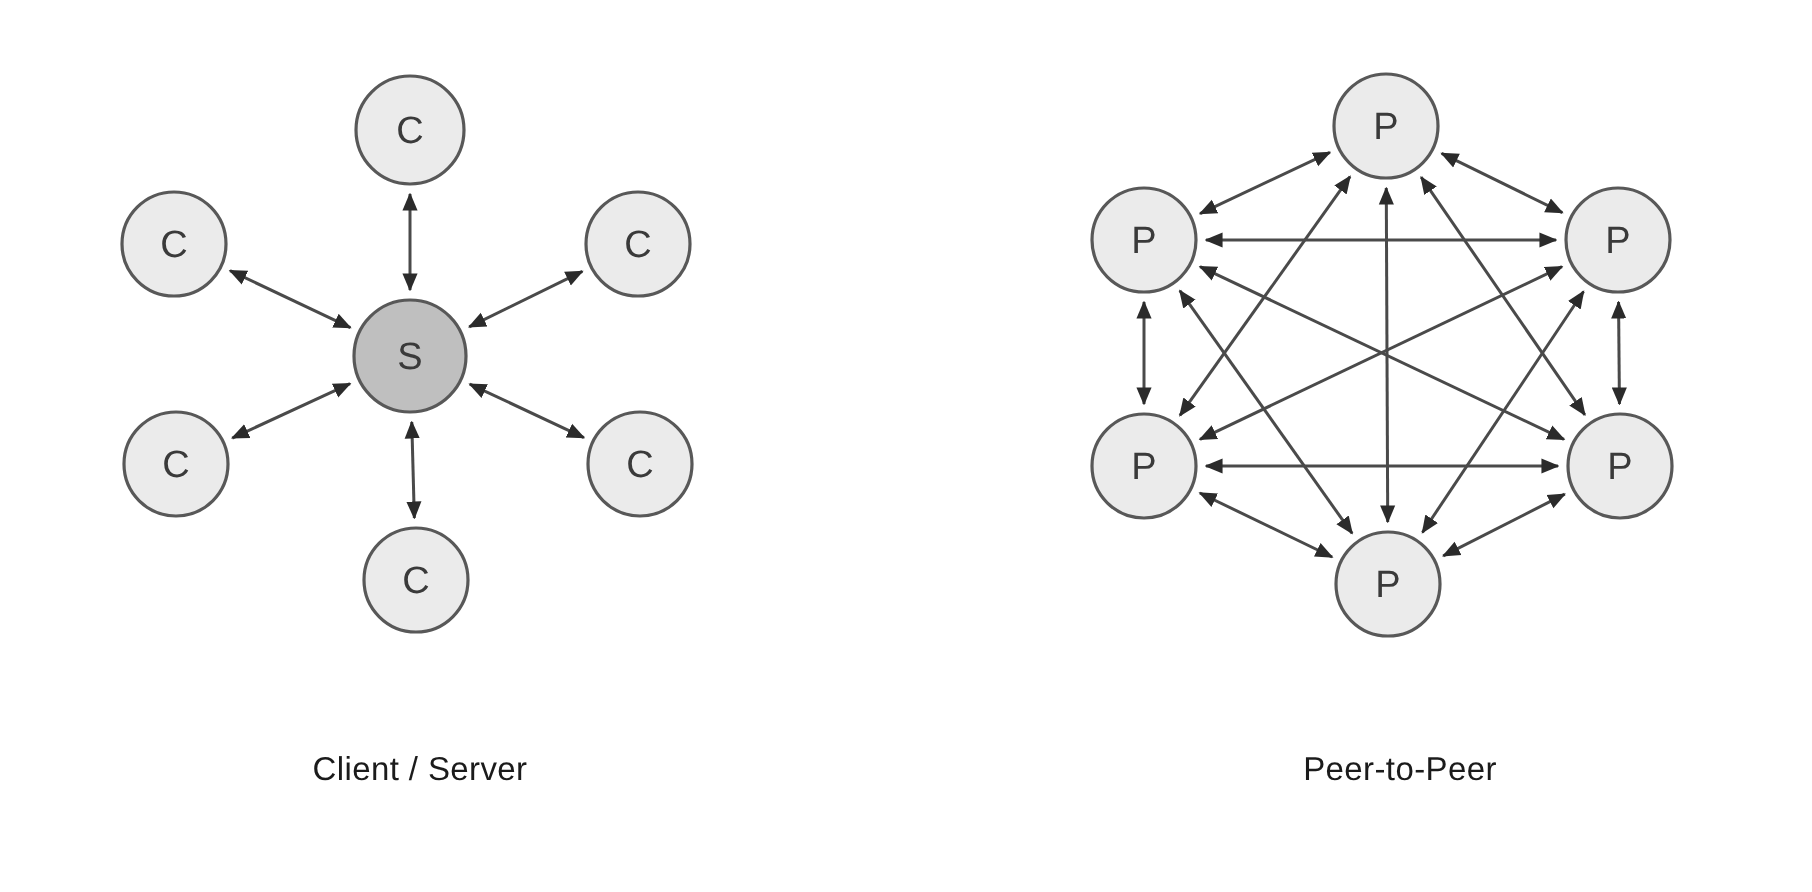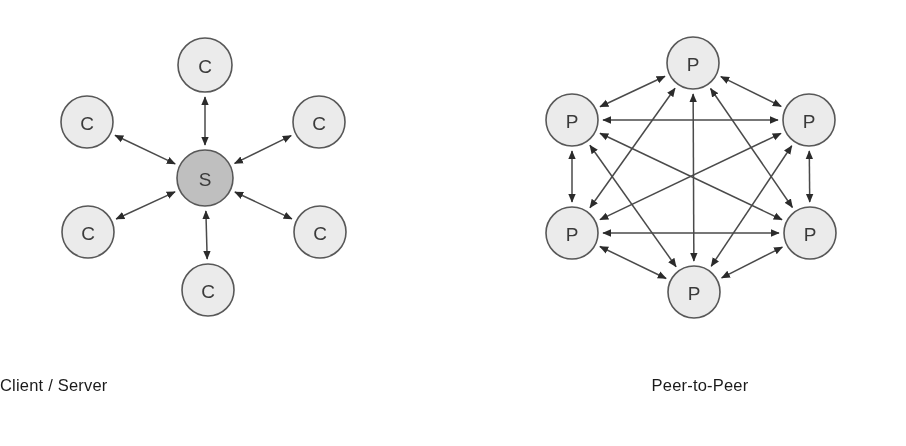--- a/index.html
+++ b/index.html
@@ -55,21 +55,21 @@
     font-family: "Liberation Sans", sans-serif;
     font-size: 16.5px;
     color: #1b1b1b;
     white-space: nowrap;
     letter-spacing: 0.2px;
   }
   .caption-left {
     left: 0;
     top: 376px;
     width: 420px;
-    text-align: left;
+    text-align: center;
   }
   .caption-right {
     left: 490px;
     top: 376px;
     width: 420px;
     text-align: center;
   }
 </style>
 </head>
 <body>

